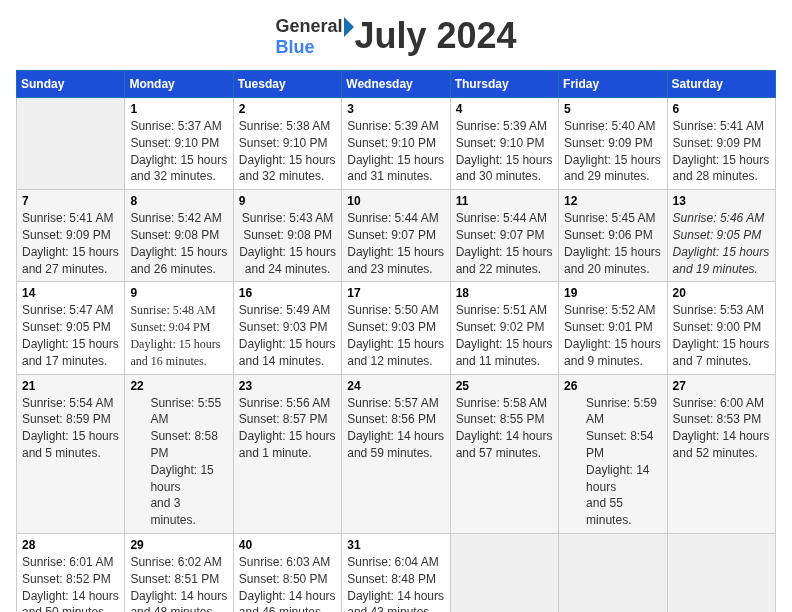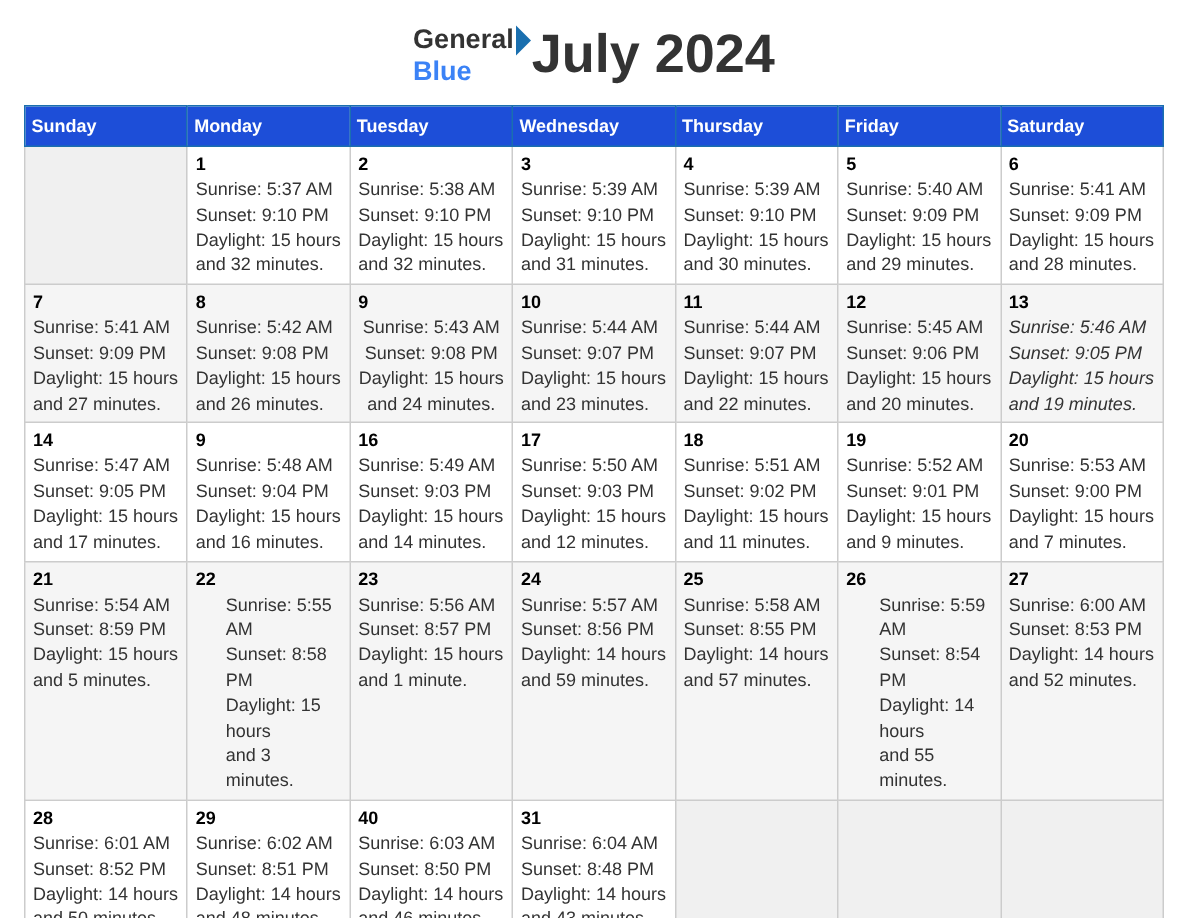--- a/index.html
+++ b/index.html
@@ -229,21 +229,21 @@
       <tr>
         <td>
           <span class="day-num">14</span>
           <div class="cell-info" style="white-space: pre-line;">Sunrise: 5:47 AM
 Sunset: 9:05 PM
 Daylight: 15 hours
 and 17 minutes.</div>
         </td>
         <td>
           <span class="day-num">9</span>
-          <div class="cell-info" style="white-space: pre-line;">Sunrise: 5:48 AM
+          <div class="cell-info" style="white-space: pre-line; font-family: Liberation Serif, serif;">Sunrise: 5:48 AM
 Sunset: 9:04 PM
 Daylight: 15 hours
 and 16 minutes.</div>
         </td>
         <td>
           <span class="day-num">16</span>
           <div class="cell-info" style="white-space: pre-line;">Sunrise: 5:49 AM
 Sunset: 9:03 PM
 Daylight: 15 hours
 and 14 minutes.</div>

